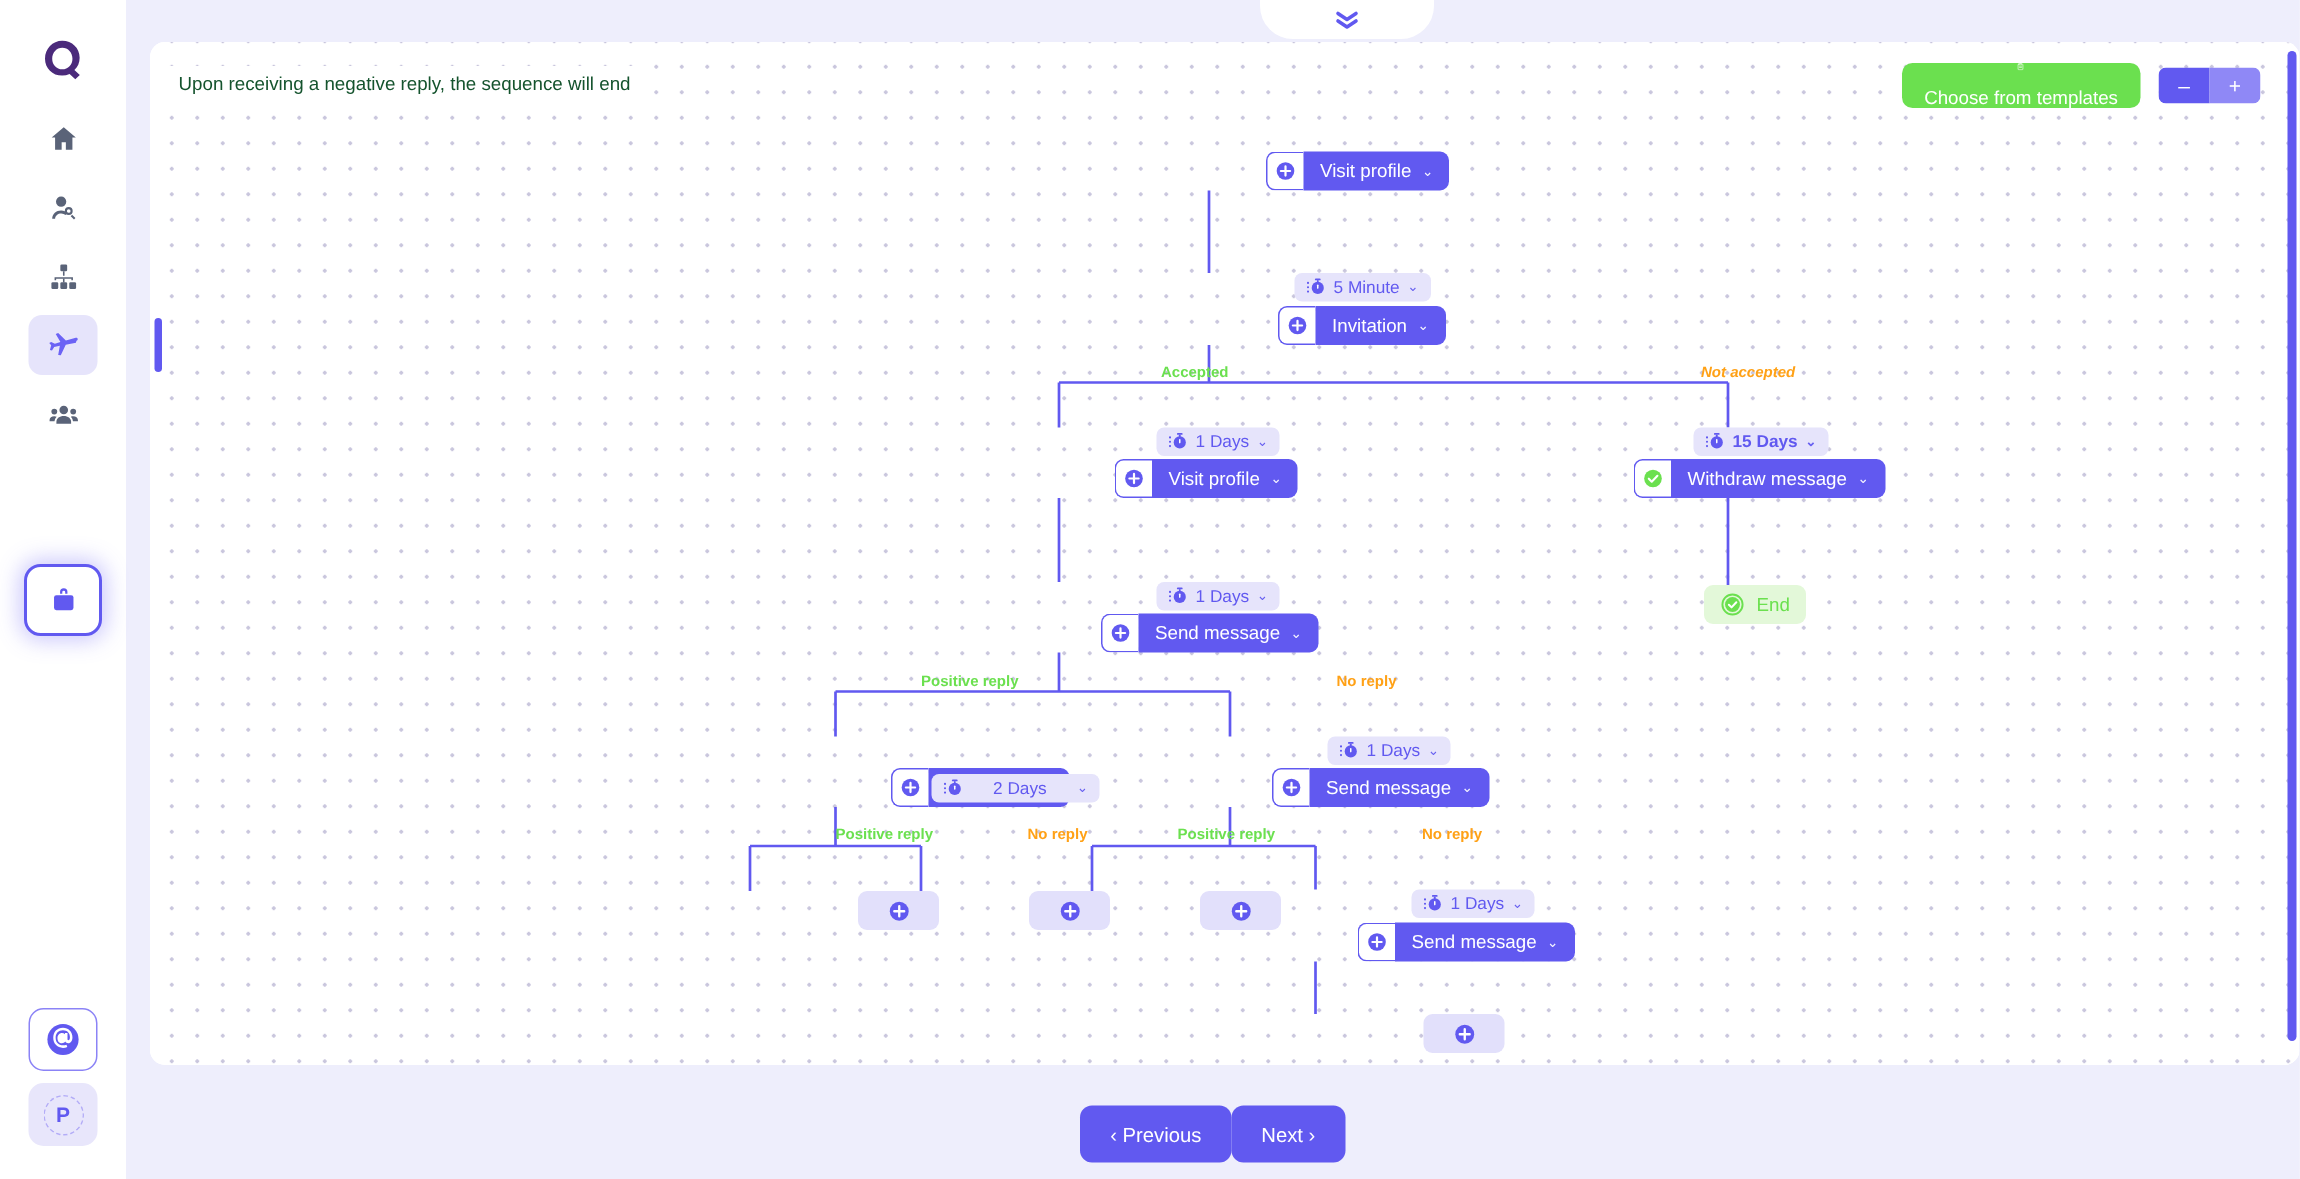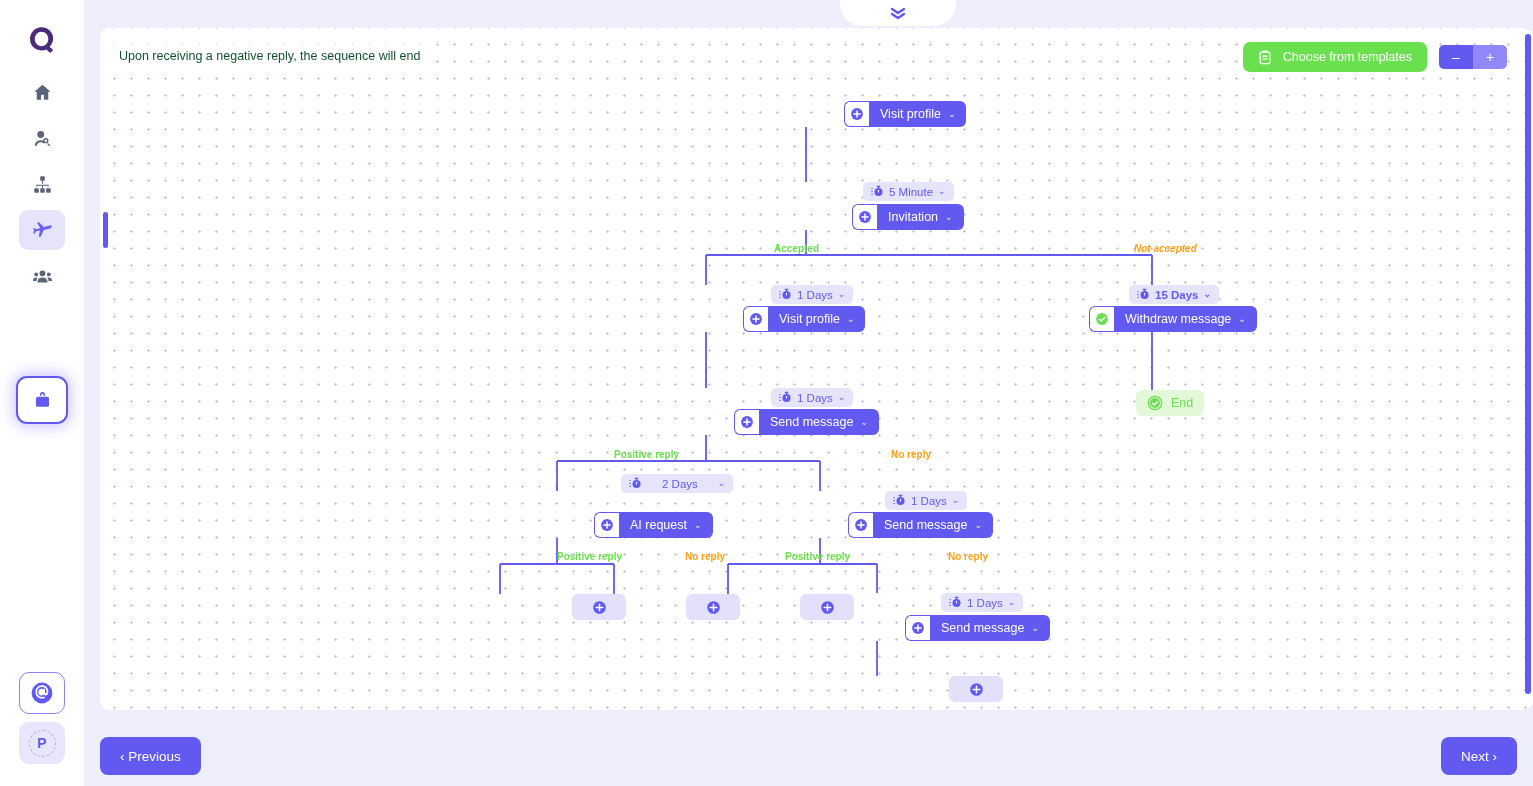--- a/index.html
+++ b/index.html
@@ -196,20 +196,21 @@
     border: none;
     border-radius: 7px;
     height: 30px;
     padding: 0 15px;
     display: flex;
     align-items: center;
     gap: 11px;
     font-size: 12.5px;
     font-family: "Liberation Sans", sans-serif;
     cursor: pointer;
+    flex-direction: column;
   }
 
   .zoom-group {
     display: flex;
     border-radius: 5px;
     overflow: hidden;
   }
   .zoom-btn {
     width: 34px; height: 24px;
     border: none;
@@ -346,21 +347,21 @@
 
   
   .bottombar {
     position: absolute;
     left: 0;
     bottom: 0;
     width: 1449px;
     height: 60px;
     display: flex;
     align-items: center;
-    justify-content: space-between;
+    justify-content: center;
     padding: 0 16px;
   }
 
   .nav-btn {
     background: #6159f0;
     color: #ffffff;
     border: none;
     border-radius: 8px;
     height: 38px;
     padding: 0 20px;
@@ -660,21 +661,21 @@
               <circle cx="1.4" cy="9" r="1" fill="#6159f0"></circle>
               <circle cx="1.4" cy="13" r="1" fill="#6159f0"></circle>
               <circle cx="10.4" cy="9.6" r="5.6" fill="#6159f0"></circle>
               <path d="M8.6 1.8h3.6" stroke="#6159f0" stroke-width="1.7" stroke-linecap="round"></path>
               <path d="M10.4 3.1v1.6" stroke="#6159f0" stroke-width="1.6" stroke-linecap="round"></path>
               <path d="M10.4 7.2v2.6" stroke="#ffffff" stroke-width="1.4" stroke-linecap="round"></path>
             </svg>
             <span>1 Days</span>
             <span class="chev">⌄</span>
           </div>
-          <div class="delay" style="left: 521px; top: 446px; gap: 20px;">
+          <div class="delay" style="left: 521px; top: 488px; gap: 20px;">
             <svg width="13" height="13" viewBox="0 0 18 18">
               <circle cx="1.4" cy="5" r="1" fill="#6159f0"></circle>
               <circle cx="1.4" cy="9" r="1" fill="#6159f0"></circle>
               <circle cx="1.4" cy="13" r="1" fill="#6159f0"></circle>
               <circle cx="10.4" cy="9.6" r="5.6" fill="#6159f0"></circle>
               <path d="M8.6 1.8h3.6" stroke="#6159f0" stroke-width="1.7" stroke-linecap="round"></path>
               <path d="M10.4 3.1v1.6" stroke="#6159f0" stroke-width="1.6" stroke-linecap="round"></path>
               <path d="M10.4 7.2v2.6" stroke="#ffffff" stroke-width="1.4" stroke-linecap="round"></path>
             </svg>
             <span>2 Days</span>

